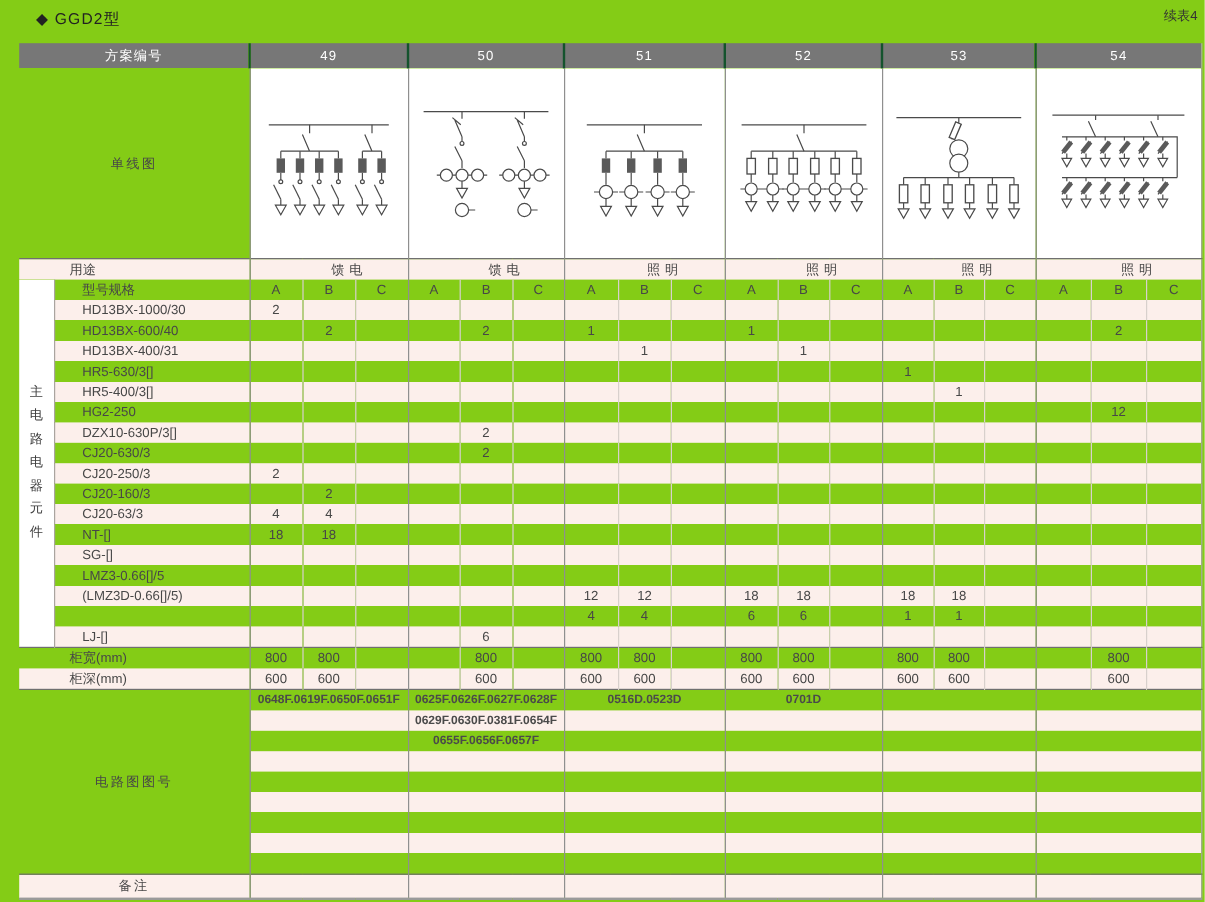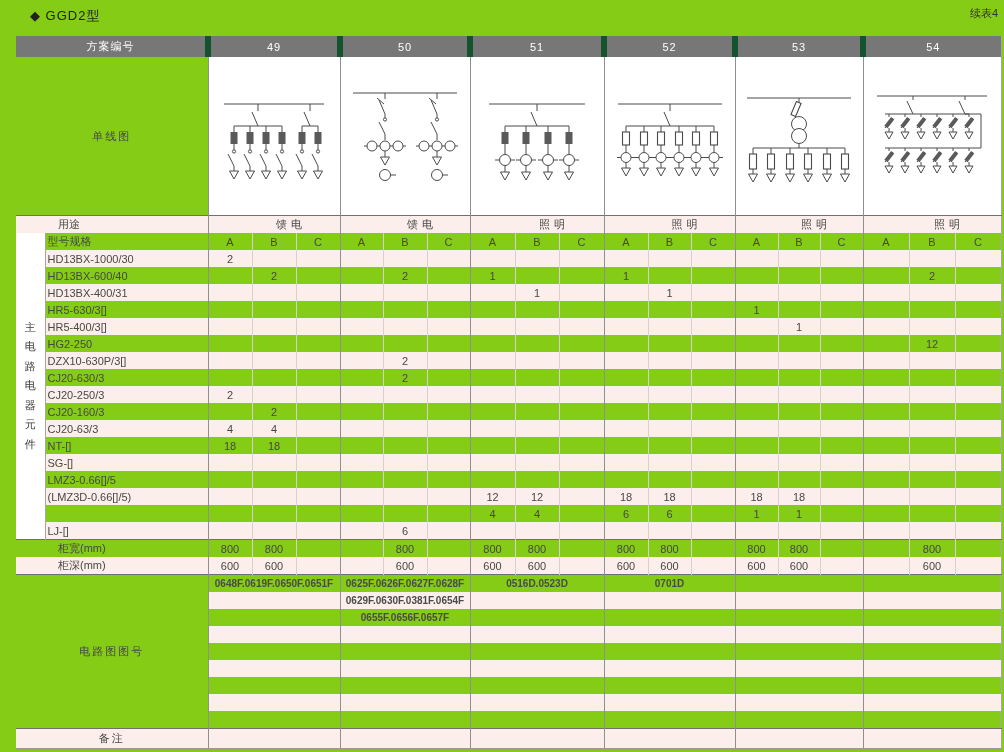--- a/index.html
+++ b/index.html
@@ -14,31 +14,31 @@
     position:absolute; top:36px; left:16px; width:985px;
     table-layout:fixed; border-collapse:collapse; font-size:11px;
     border-right:1px solid #a7a7a7; border-bottom:2px solid #9a9a9a;
   }
   th, td {
     padding:0; height:17px; vertical-align:middle; text-align:center;
     font-weight:normal; overflow:hidden; white-space:nowrap; color:#474747;
   }
   thead th {
     background:#777; color:#fff; height:21px; font-size:11px;
-    letter-spacing:1px; border-left:6px solid #14532d;
+    letter-spacing:1px; border-left:2px solid #14532d;
   }
   thead th:first-child { border-left:none; }
 
   tr.pink td { background:#fcefeb; }
   td.side { background:#fff; border-right:1px solid #aaa49f; }
   .vert { font-size:11px; line-height:19.5px; color:#3c3c3c; }
 
   td.diag { height:158px; border-left:1px solid #8f8f8f; background:#fff; }
   .lbl   { text-align:left; }
-  .ll    { padding-left:2px;margin-top:34px; }
+  .ll    { padding-left:23px;margin-top:34px; }
   .ll2   { padding-left:42px;margin-top:48px; }
   .lbl-c { text-align:center; letter-spacing:2px; }
   .usage { letter-spacing:4px;padding-left:34px; }
   .circ  { font-size:10px; letter-spacing:0; color:#4a4a4a;font-weight:bold; }
   .s { border-left:1px solid #8f8f8f; }
   .v { border-left:1px solid #d8d0cc; }
   tr.top-strong > td { border-top:1px solid #6f6f6f; }
   tr.remarks td { height:19px; }
 
   

